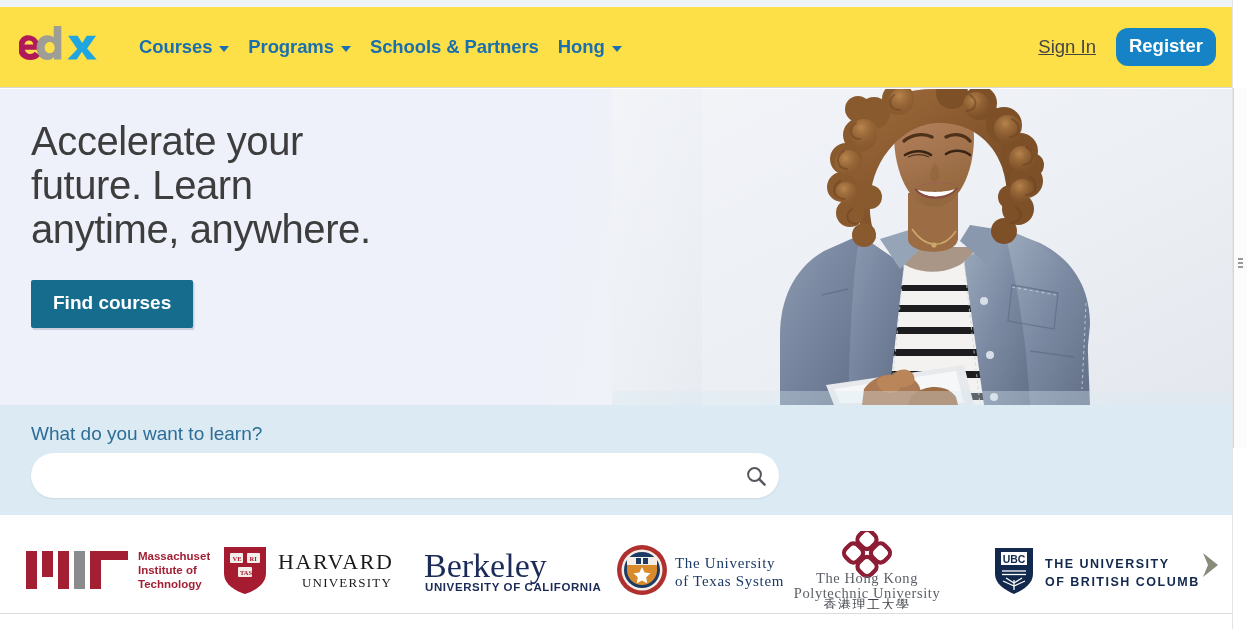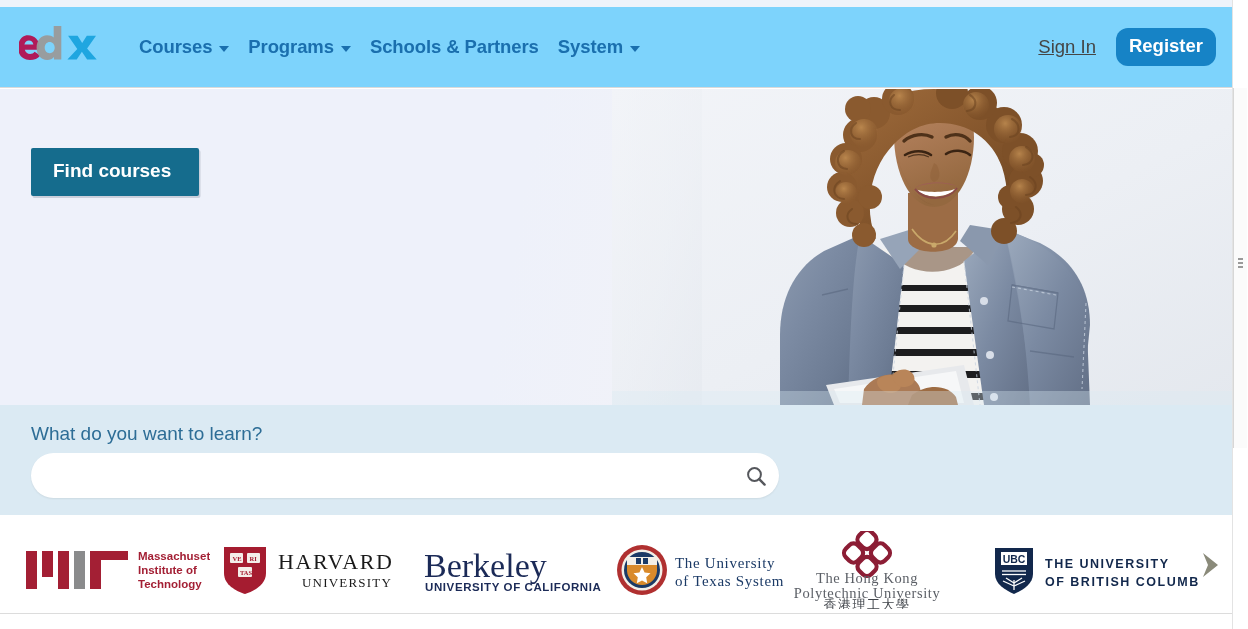--- a/index.html
+++ b/index.html
@@ -17,21 +17,21 @@
 
   
   .top-strip {
     position: absolute; left: 0; top: 0; width: 1232px; height: 7px;
     background: #eef3fa;
   }
 
   
   .header {
     position: absolute; left: 0; top: 7px; width: 1232px; height: 81px;
-    background: #7dd3fc;
+    background: #fde047;
     border-bottom: 1px solid #d9d9d9;
     display: flex; align-items: center;
   }
   .logo {
     margin-left: 19px; width: 78px; height: 42px;
     display: flex; align-items: center;
   }
   .nav {
     display: flex; align-items: center; gap: 19px;
     margin-left: 42px;
@@ -87,21 +87,21 @@
     font-size: 40px; line-height: 44px; font-weight: 400;
     color: #3d3d3d; letter-spacing: -0.4px;
     white-space: pre-line;
   }
   .hero-btn {
     margin-top: 29px;
     display: inline-block;
     background: #156c8d;
     color: #ffffff;
     font-size: 19px; font-weight: 700;
-    padding: 12px 28px 14px 22px;
+    padding: 12px 22px 14px 22px;
     border: none; border-radius: 2px;
     box-shadow: 1.5px 2px 0 rgba(120,130,150,.30);
     cursor: pointer;
     font-family: "Liberation Sans", sans-serif;
   }
 
   
   .searchband {
     position: absolute; left: 0; top: 405px; width: 1232px; height: 110px;
     background: #dbeaf3;
@@ -203,21 +203,21 @@
         <span class="caret"></span>
       </div>
       <div class="nav-item">
         <span>Programs</span>
         <span class="caret"></span>
       </div>
       <div class="nav-item">
         <span>Schools &amp; Partners</span>
       </div>
       <div class="nav-item">
-        <span>System</span>
+        <span>Hong</span>
         <span class="caret"></span>
       </div>
     </nav>
 
     <div class="header-right">
       <a class="signin" href="#">Sign In</a>
       <button class="register">Register</button>
     </div>
   </div>
 
@@ -399,20 +399,23 @@
 
           <path d="M300 306 C316 294 336 296 344 308 L346 316 L296 316 Z" fill="#9d6c43"></path>
 
           <rect x="0" y="0" width="90" height="316" fill="url(#bgw)" opacity="0.55"></rect>
           <rect x="0" y="302" width="620" height="14" fill="#dbeaf3" opacity="0.35"></rect>
         </g>
       </svg>
     </div>
 
     <div class="hero-copy">
+      <h1 class="hero-title">Accelerate your
+future. Learn
+anytime, anywhere.</h1>
       <button class="hero-btn">Find courses</button>
     </div>
   </div>
 
   <div class="searchband">
     <div class="search-label">What do you want to learn?</div>
     <div class="search-wrap">
       <input class="search-input" type="text" value="" placeholder="" style="">
       <span class="search-icon">
         <svg width="22" height="22" viewBox="0 0 22 22">

